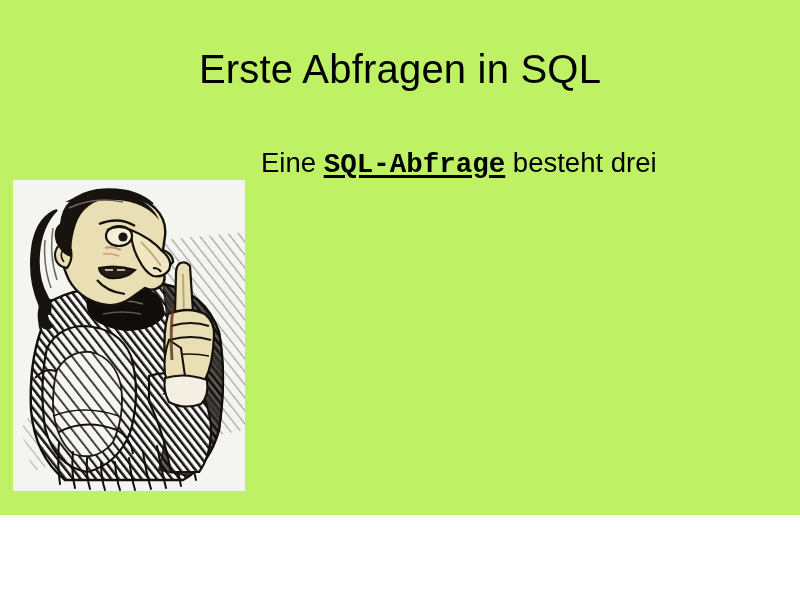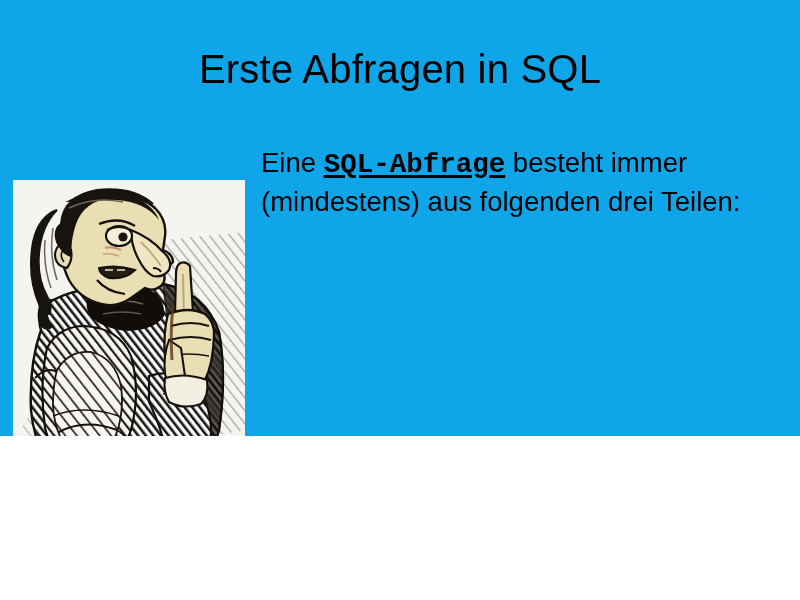--- a/index.html
+++ b/index.html
@@ -10,22 +10,22 @@
     background: #ffffff;
   }
   body {
     font-family: "Liberation Sans", sans-serif;
     -webkit-font-smoothing: antialiased;
   }
 
   .slide {
     position: relative;
     width: 800px;
-    height: 436px;
-    background: #0ea5e9;
+    height: 515px;
+    background: #bef264;
     overflow: hidden;
   }
 
   
   .slide-title {
     position: absolute;
     left: 0;
     top: 44px;
     width: 800px;
     text-align: center;
@@ -248,17 +248,16 @@
           <circle cx="142" cy="300" r="0.9"></circle>
         <circle cx="188" cy="266" r="1"></circle>
           <circle cx="206" cy="214" r="0.9"></circle>
         <circle cx="62" cy="172" r="0.9"></circle>
           <circle cx="118" cy="204" r="0.8"></circle>
       </g>
     </svg>
   </div>
 
   <div class="body-text">
-    <span class="body-line"><span>Eine </span><span class="term">SQL-Abfrage</span><span> besteht immer</span></span>
-    <span class="body-line">(mindestens) aus folgenden drei Teilen:</span>
+    <span class="body-line"><span>Eine </span><span class="term">SQL-Abfrage</span><span> besteht drei</span></span>
   </div>
 
 </div>
 
 </body></html>

